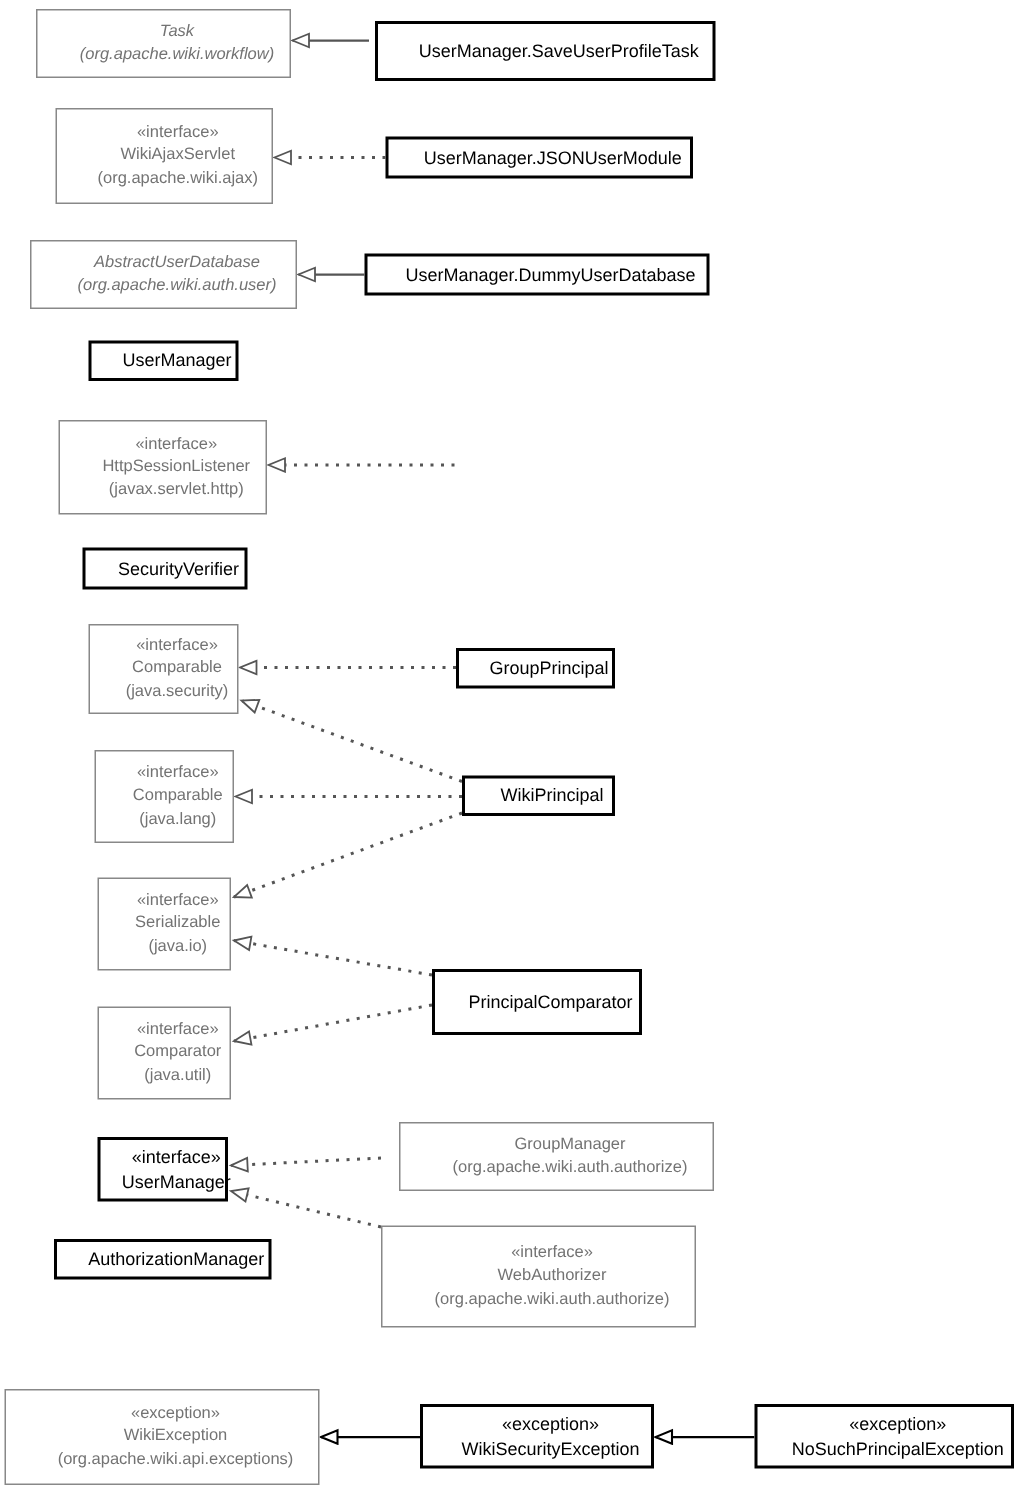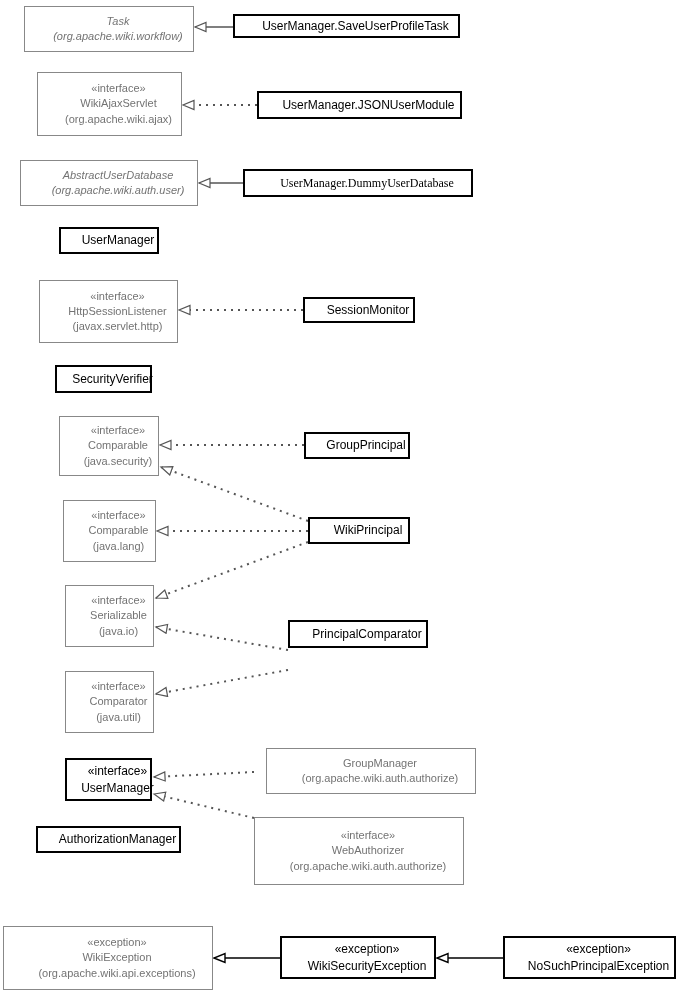--- a/index.html
+++ b/index.html
@@ -47,55 +47,52 @@
     <line x1="288" y1="650" x2="156" y2="627" stroke="#555555" stroke-width="2" stroke-dasharray="2 5" marker-end="url(#triGray)"></line>
     <line x1="288" y1="670" x2="156" y2="694" stroke="#555555" stroke-width="2" stroke-dasharray="2 5" marker-end="url(#triGray)"></line>
     <line x1="254" y1="772" x2="154" y2="777" stroke="#555555" stroke-width="2" stroke-dasharray="2 5" marker-end="url(#triGray)"></line>
     <line x1="254" y1="818" x2="154" y2="794" stroke="#555555" stroke-width="2" stroke-dasharray="2 5" marker-end="url(#triGray)"></line>
   </svg>
 
   <div class="node external abstract" style="left:24px;top:6px;width:170px;height:46px;">
     <span class="line">Task</span>
     <span class="line">(org.apache.wiki.workflow)</span>
   </div>
-  <div class="node internal" style="left:233px;top:14px;width:227px;height:24px;">
+  <div class="node internal" style="left:250px;top:14px;width:227px;height:40px;">
     <span class="line">UserManager.SaveUserProfileTask</span>
   </div>
 
   <div class="node external" style="left:37px;top:72px;width:145px;height:64px;">
     <span class="line">«interface»</span>
     <span class="line">WikiAjaxServlet</span>
     <span class="line">(org.apache.wiki.ajax)</span>
   </div>
   <div class="node internal" style="left:257px;top:91px;width:205px;height:28px;">
     <span class="line">UserManager.JSONUserModule</span>
   </div>
 
   <div class="node external abstract" style="left:20px;top:160px;width:178px;height:46px;">
     <span class="line">AbstractUserDatabase</span>
     <span class="line">(org.apache.wiki.auth.user)</span>
   </div>
-  <div class="node internal" style="left:243px;top:169px;width:230px;height:28px;font-family:Liberation Serif, serif;">
+  <div class="node internal" style="left:243px;top:169px;width:230px;height:28px;">
     <span class="line">UserManager.DummyUserDatabase</span>
   </div>
 
   <div class="node internal" style="left:59px;top:227px;width:100px;height:27px;">
     <span class="line">UserManager</span>
   </div>
 
   <div class="node external" style="left:39px;top:280px;width:139px;height:63px;">
     <span class="line">«interface»</span>
     <span class="line">HttpSessionListener</span>
     <span class="line">(javax.servlet.http)</span>
   </div>
-  <div class="node internal" style="left:303px;top:297px;width:112px;height:26px;">
-    <span class="line">SessionMonitor</span>
-  </div>
 
-  <div class="node internal" style="left:55px;top:365px;width:97px;height:28px;">
+  <div class="node internal" style="left:55px;top:365px;width:110px;height:28px;">
     <span class="line">SecurityVerifier</span>
   </div>
 
   <div class="node external" style="left:59px;top:416px;width:100px;height:60px;">
     <span class="line">«interface»</span>
     <span class="line">Comparable</span>
     <span class="line">(java.security)</span>
   </div>
   <div class="node internal" style="left:304px;top:432px;width:106px;height:27px;">
     <span class="line">GroupPrincipal</span>
@@ -108,21 +105,21 @@
   </div>
   <div class="node internal" style="left:308px;top:517px;width:102px;height:27px;">
     <span class="line">WikiPrincipal</span>
   </div>
 
   <div class="node external" style="left:65px;top:585px;width:89px;height:62px;">
     <span class="line">«interface»</span>
     <span class="line">Serializable</span>
     <span class="line">(java.io)</span>
   </div>
-  <div class="node internal" style="left:288px;top:620px;width:140px;height:28px;">
+  <div class="node internal" style="left:288px;top:646px;width:140px;height:44px;">
     <span class="line">PrincipalComparator</span>
   </div>
 
   <div class="node external" style="left:65px;top:671px;width:89px;height:62px;">
     <span class="line">«interface»</span>
     <span class="line">Comparator</span>
     <span class="line">(java.util)</span>
   </div>
 
   <div class="node internal" style="left:65px;top:758px;width:87px;height:43px;">

